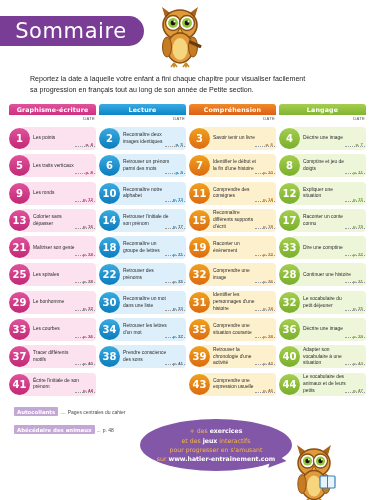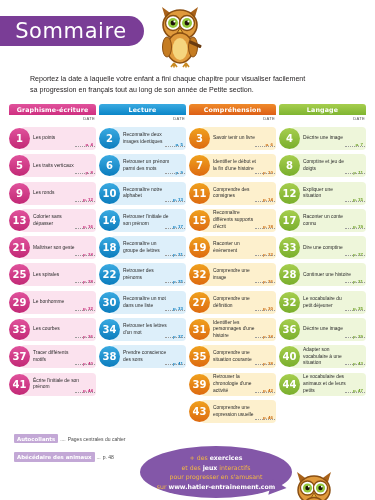--- a/index.html
+++ b/index.html
@@ -483,28 +483,20 @@
           <div class="label">Raconter un évènement</div>
           <div class="pg">p. 22</div>
         </div>
         <div class="dots"></div>
       </div>
     <div class="item">
         <div class="badge">32</div>
         <div class="body">
           <div class="label">Comprendre une image</div>
           <div class="pg">p. 26</div>
-        </div>
-        <div class="dots"></div>
-      </div>
-    <div class="item">
-        <div class="badge">27</div>
-        <div class="body">
-          <div class="label">Comprendre une définition</div>
-          <div class="pg">p. 30</div>
         </div>
         <div class="dots"></div>
       </div>
     <div class="item">
         <div class="badge">31</div>
         <div class="body">
           <div class="label">Identifier les personnages d'une histoire</div>
           <div class="pg">p. 34</div>
         </div>
         <div class="dots"></div>

